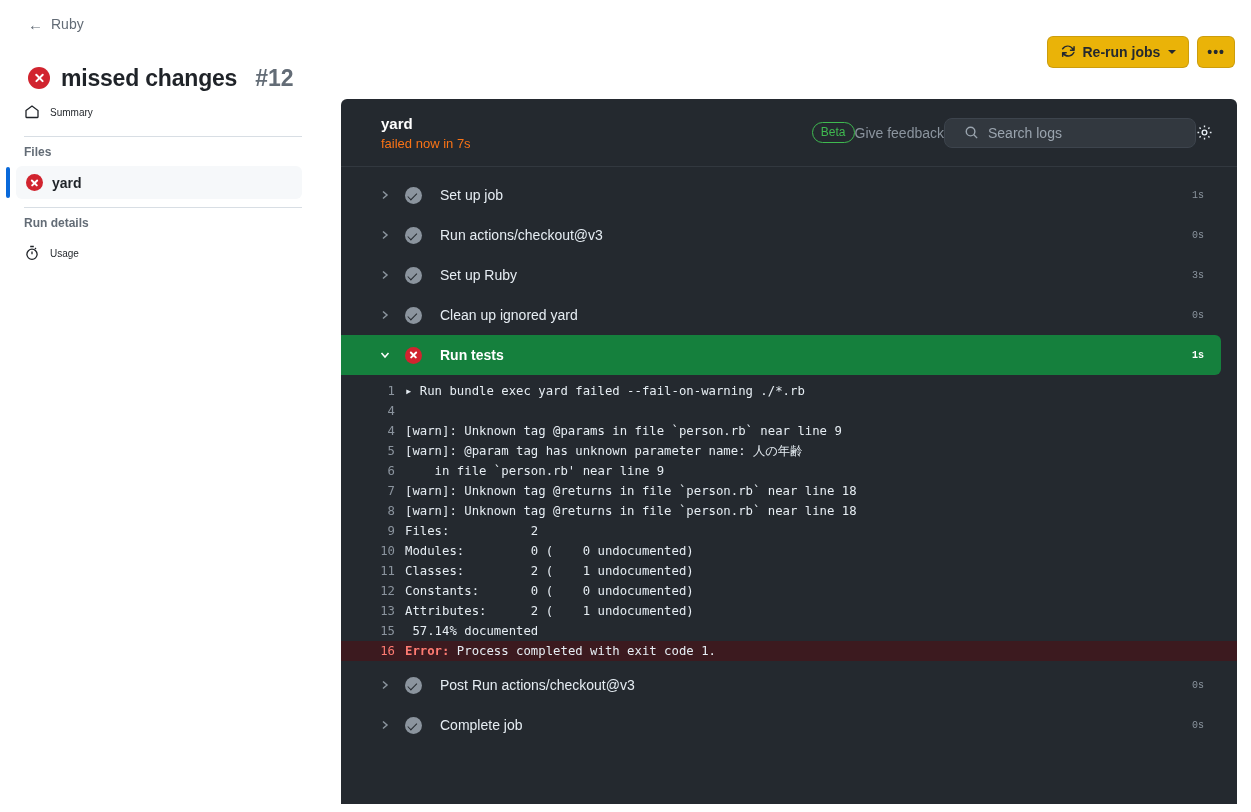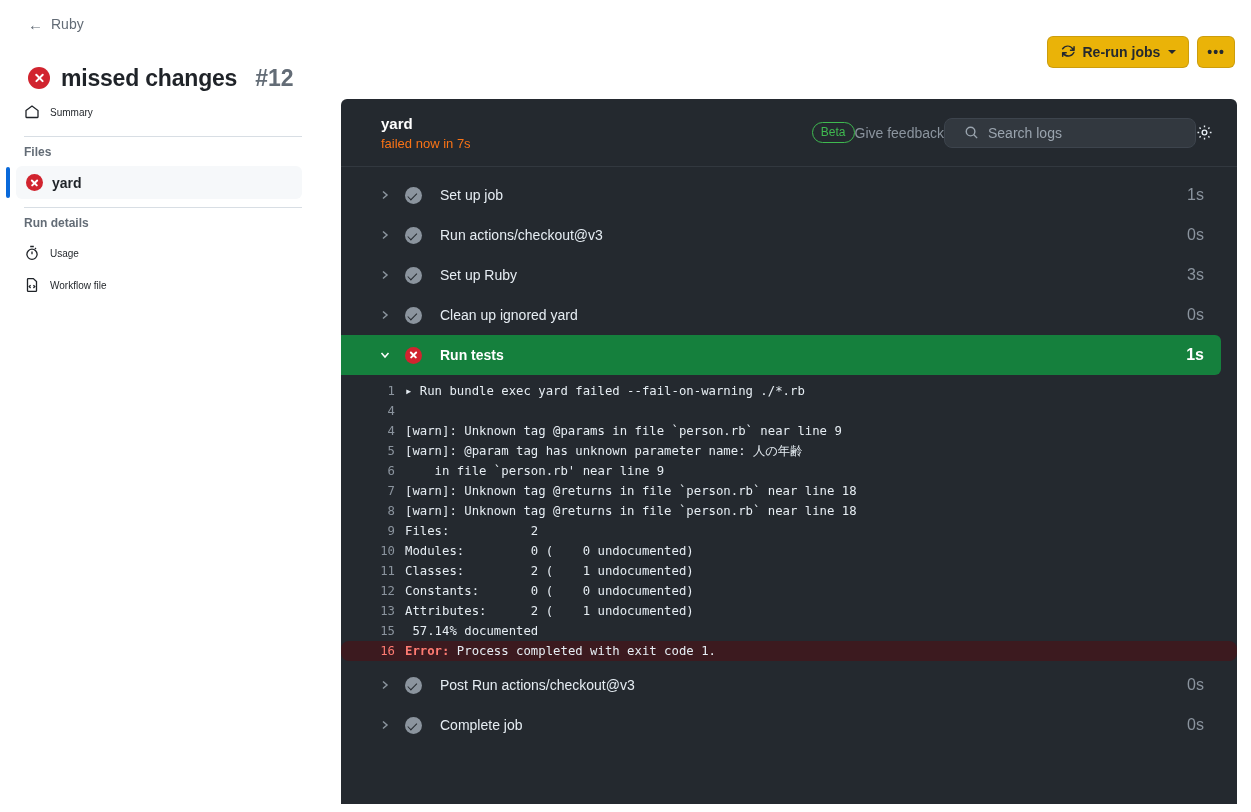--- a/index.html
+++ b/index.html
@@ -148,33 +148,33 @@
   }
   .step-x::before, .step-x::after {
     content: ""; position: absolute; left: 4px; top: 7.8px;
     width: 9px; height: 1.5px; background: #fff; border-radius: 1px;
   }
   .step-x::before { transform: rotate(45deg); }
   .step-x::after { transform: rotate(-45deg); }
   .step-name { margin-left: 18px; font-size: 14px; color: #e6edf3; }
   .step-row.active .step-name { font-weight: 700; color: #ffffff; }
   .step-time {
-    margin-left: auto; font-size: 16px; color: #8b949e;
-    font-family: Liberation Sans, sans-serif;
+    margin-left: auto; font-size: 10px; color: #8b949e;
+    font-family: Liberation Mono, monospace;
   }
   .step-row.active .step-time { color: #ffffff; font-weight: 700; }
 
   
   .log-lines { padding: 6px 0 4px 0; }
   .log-line {
     display: flex; align-items: flex-start;
     font-family: "DejaVu Sans Mono", monospace;
     font-size: 12.3px; line-height: 20px; min-height: 20px;
   }
-  .log-line.error-line { background: #3c1a1f; border-radius: 8px; }
+  .log-line.error-line { background: #3c1a1f; }
   .ln {
     width: 64px; flex: none; text-align: right; padding-right: 10px;
     color: #8b949e; user-select: none;
   }
   .error-line .ln { color: #ff7b72; }
   .lc { color: #e6edf3; white-space: pre; padding-right: 16px; }
   .err-label { color: #ff7b72; font-weight: 700; }
 </style>
 </head>
 <body>
@@ -229,27 +229,20 @@
     <div class="section-label">Run details</div>
 
     <div class="side-item">
       <svg class="side-icon" viewBox="0 0 16 16" fill="none" stroke="#1f2328" stroke-width="1.3">
         <circle cx="8" cy="9.3" r="5.1"></circle>
         <path d="M8 6.6v2.7M6.2 1.5h3.6M10.9 4.1l1.1-1.1"></path>
       </svg>
       <span>Usage</span>
     </div>
 
-    <div class="side-item">
-      <svg class="side-icon" viewBox="0 0 16 16" fill="none" stroke="#1f2328" stroke-width="1.3">
-        <path d="M9.3 1.6H4.2a.7.7 0 0 0-.7.7v11.4a.7.7 0 0 0 .7.7h7.6a.7.7 0 0 0 .7-.7V4.6L9.3 1.6Z"></path>
-        <path d="M6.6 8.2 5.2 9.6l1.4 1.4M9.4 8.2l1.4 1.4-1.4 1.4"></path>
-      </svg>
-      <span>Workflow file</span>
-    </div>
   </div>
 
   <div class="log-panel">
 
     <div class="log-header">
       <div>
         <div class="log-title">yard</div>
         <div class="log-sub">failed now in 7s</div>
       </div>
       <div class="log-header-right">

